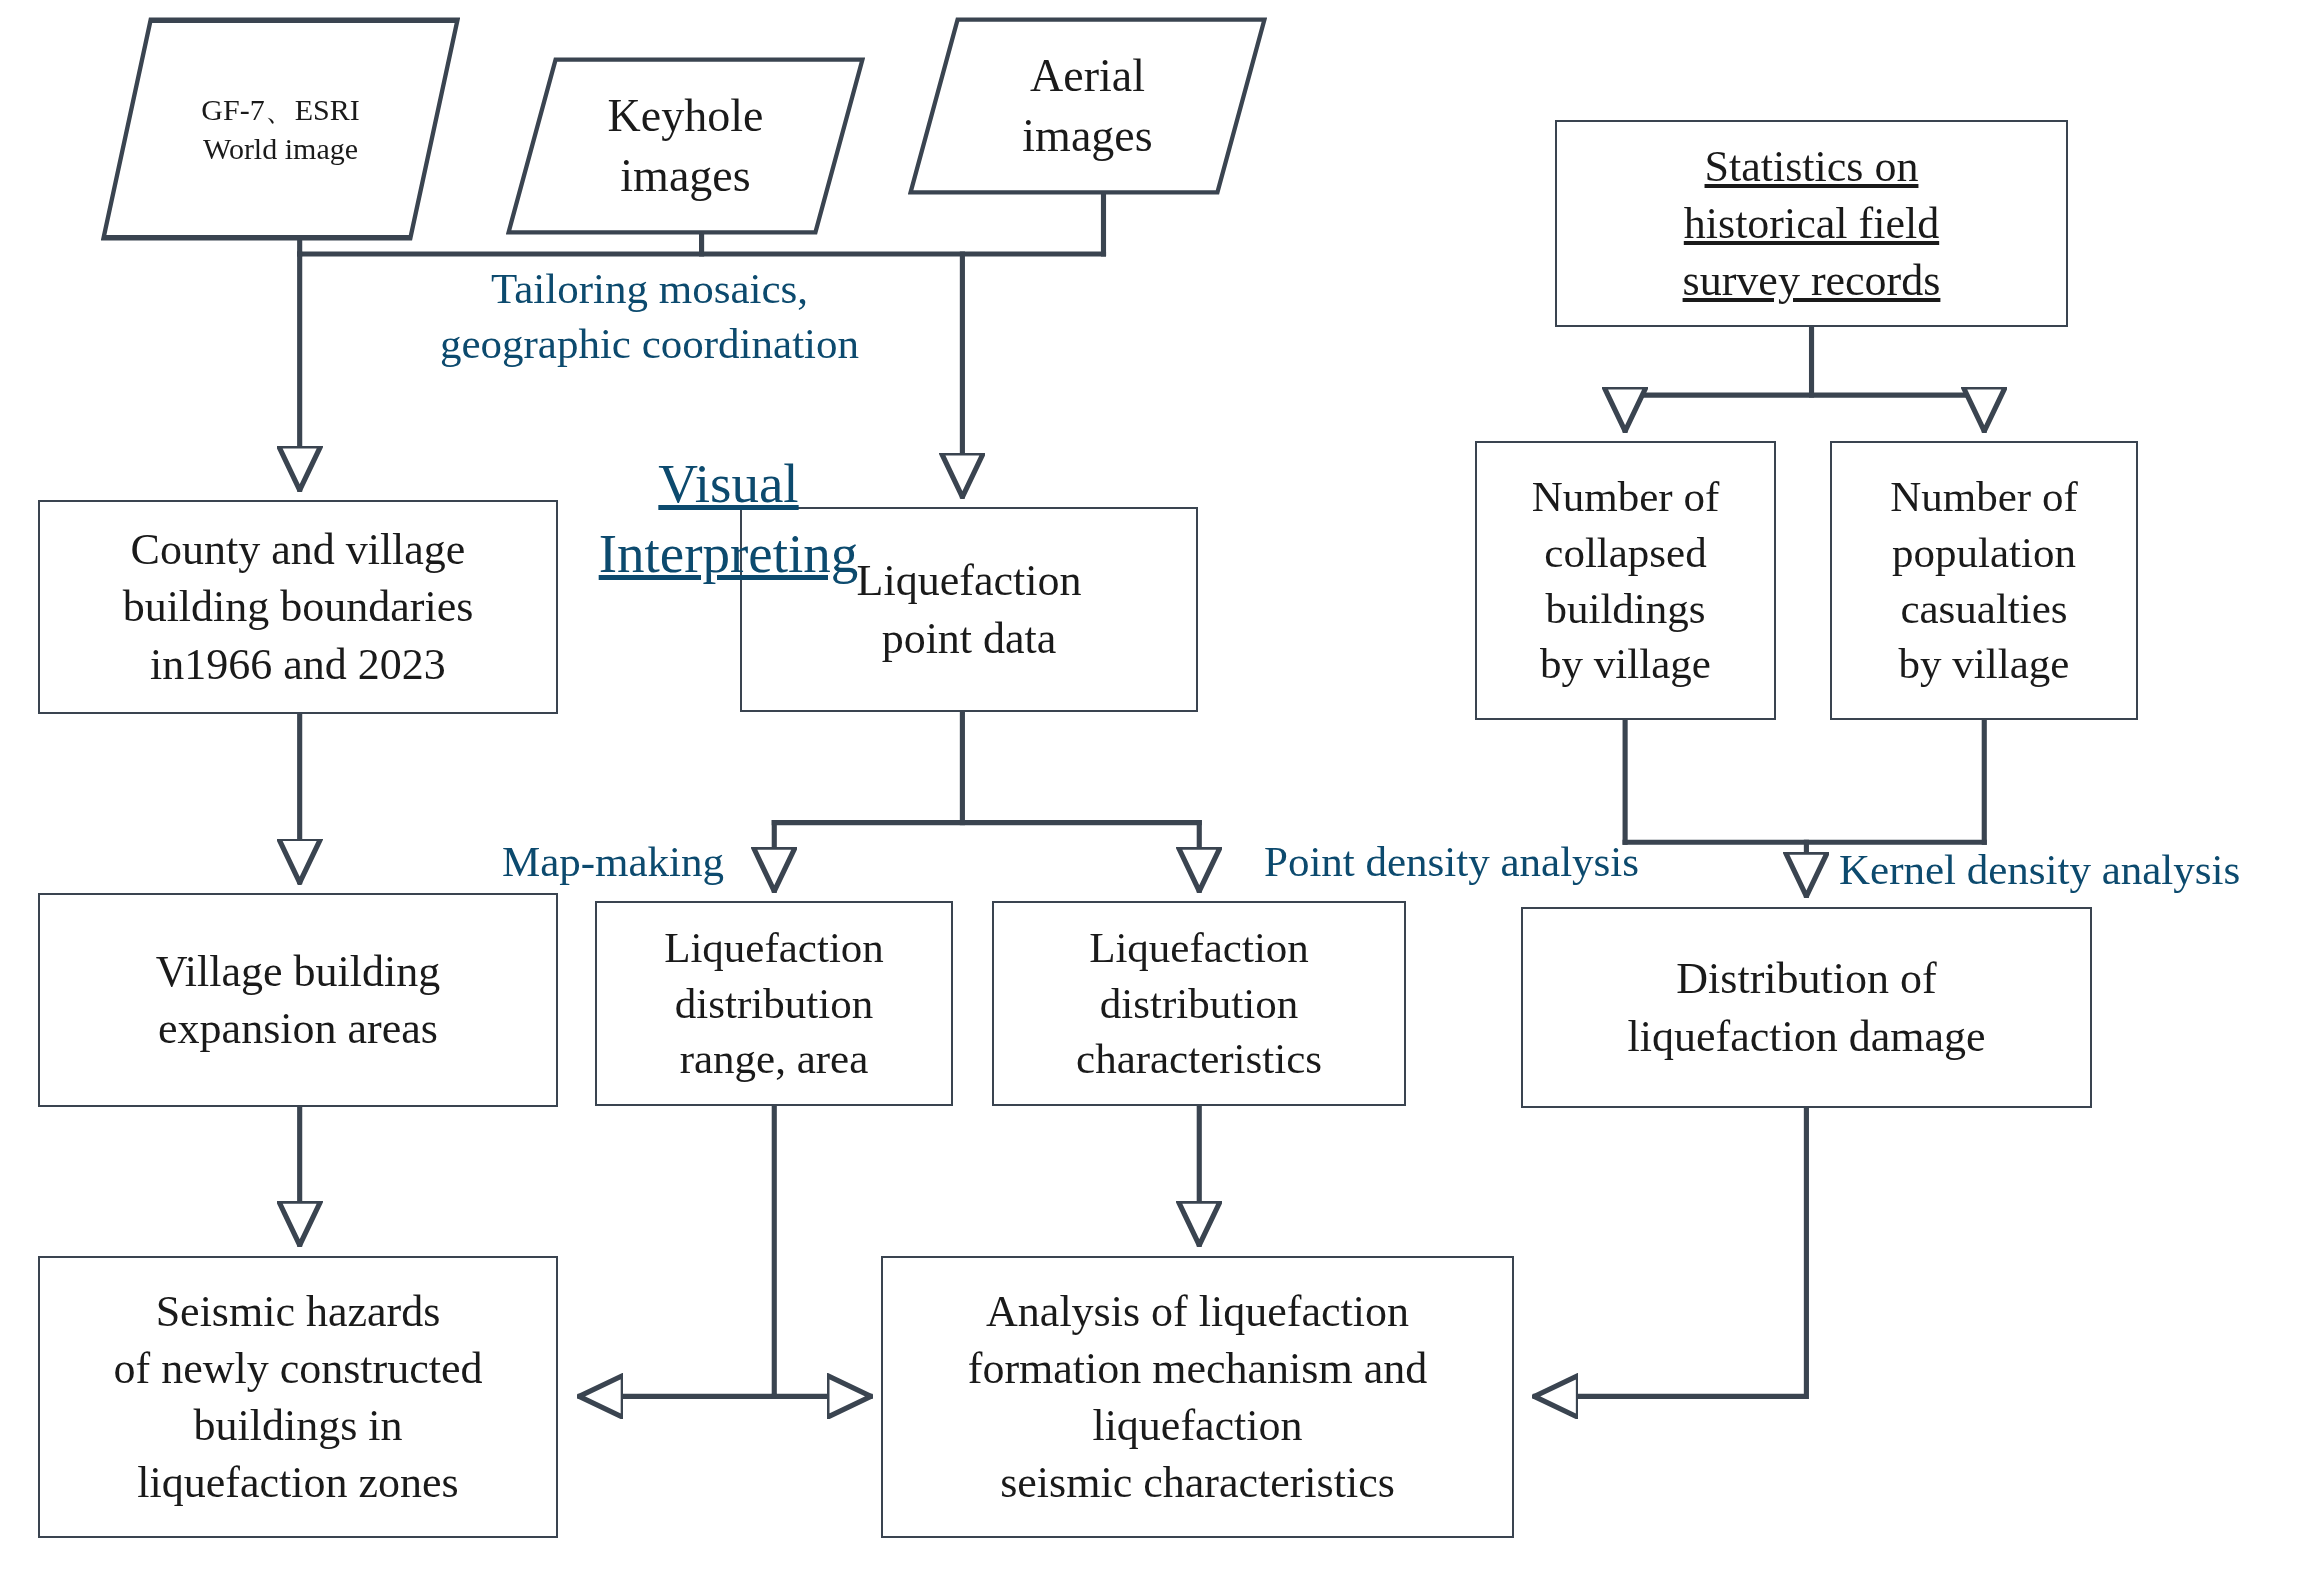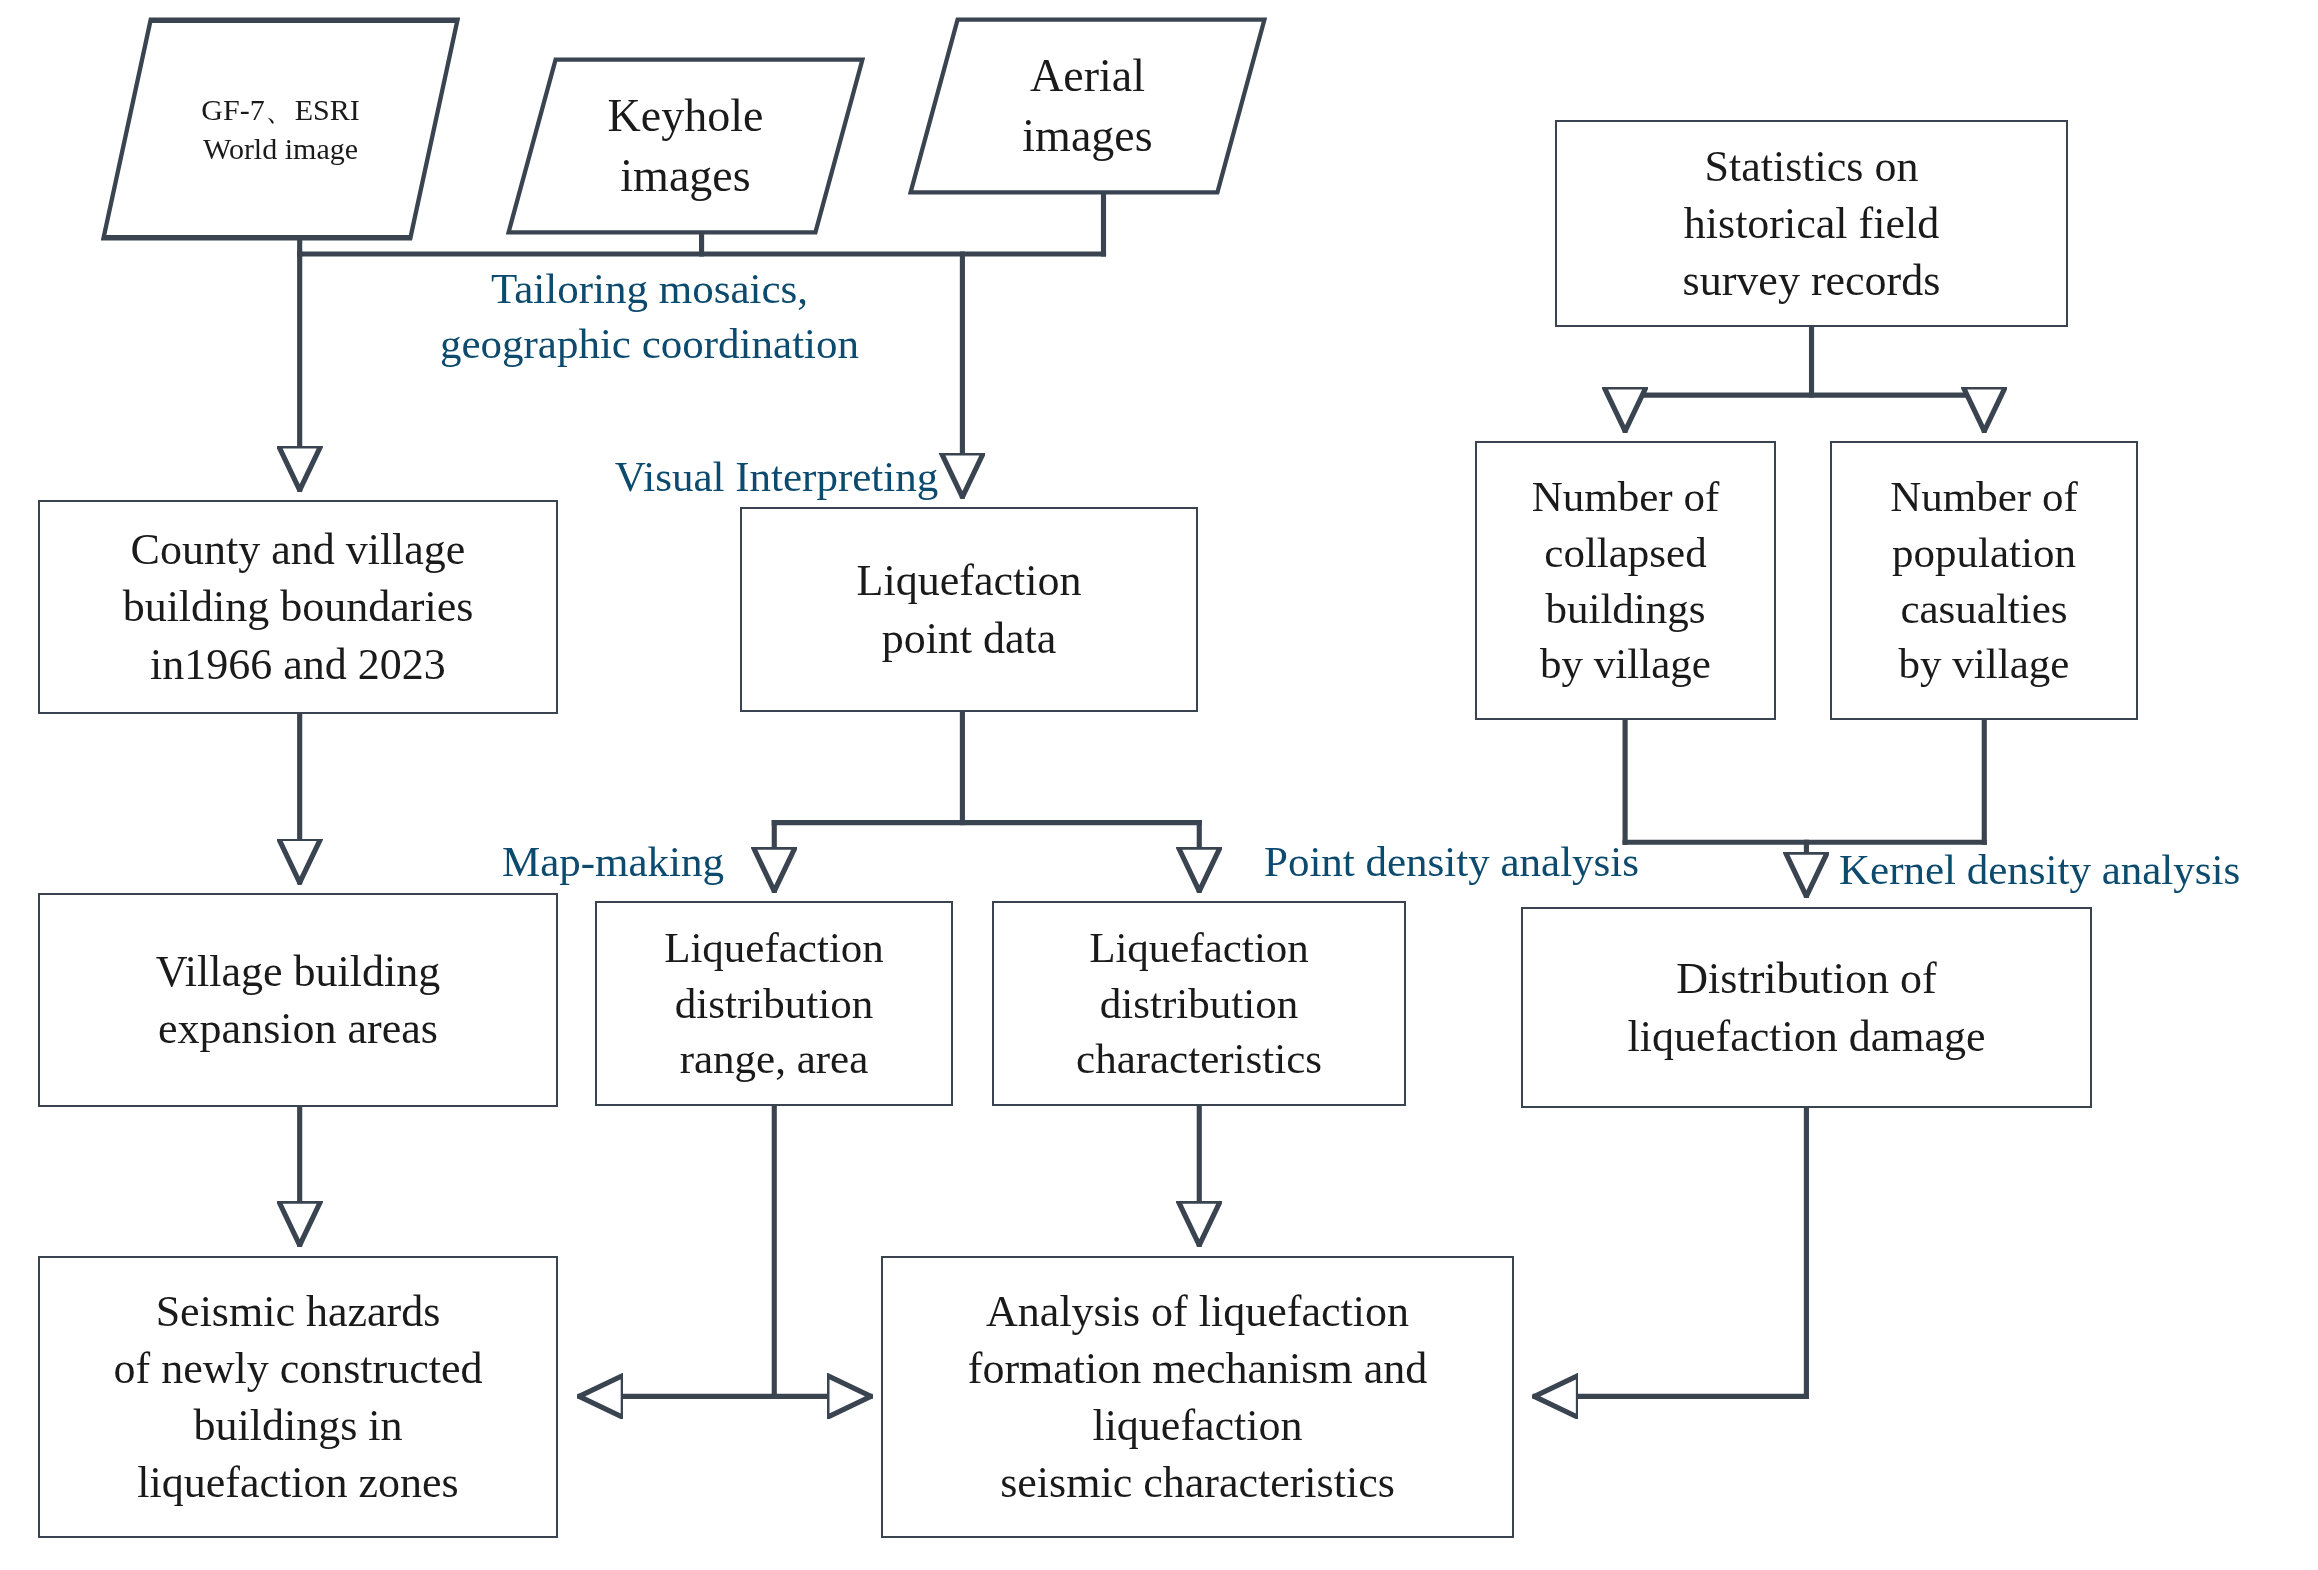--- a/index.html
+++ b/index.html
@@ -132,21 +132,21 @@
   </div>
 
   <div class="node para" style="left:908px; top:17px; width:359px; height:178px; font-size:46px;">
     <svg class="para-shape" viewBox="0 0 420 208" preserveAspectRatio="none">
       <polygon points="58,3 417,3 362,205 3,205" fill="#ffffff" stroke="#3a4450" stroke-width="5"></polygon>
     </svg>
     <span class="node-label">Aerial
 images</span>
   </div>
 
-  <div class="node" style="left:1555px; top:120px; width:513px; height:207px; font-size:44px;">
+  <div class="node" style="left:1555px; top:120px; width:513px; height:207px; font-size:44px;text-decoration:underline;">
     <span class="node-label">Statistics on
 historical field
 survey records</span>
   </div>
 
   <div class="node" style="left:38px; top:500px; width:520px; height:214px; font-size:44px;">
     <span class="node-label">County and village
 building boundaries
 in1966 and 2023</span>
   </div>
@@ -202,21 +202,21 @@
   <div class="node" style="left:881px; top:1256px; width:633px; height:282px; font-size:44px;">
     <span class="node-label">Analysis of liquefaction
 formation mechanism and
 liquefaction
 seismic characteristics</span>
   </div>
 
   <div class="edge-label" style="left:376px; top:261px; width:547px; font-size:43px;">Tailoring mosaics,
 geographic coordination</div>
 
-  <div class="edge-label" style="left:584px; top:449px; width:385px; font-size:43px;">Visual Interpreting</div>
+  <div class="edge-label" style="left:536px; top:449px; width:385px; font-size:55px;text-decoration:underline;">Visual Interpreting</div>
 
   <div class="edge-label" style="left:472px; top:834px; width:282px; font-size:43px;">Map-making</div>
 
   <div class="edge-label" style="left:1225px; top:834px; width:453px; font-size:43px; text-align:center;">Point density analysis</div>
 
   <div class="edge-label" style="left:1839px; top:842px; width:470px; font-size:43px; text-align:left;">Kernel density analysis</div>
 
 </div>
 
 

